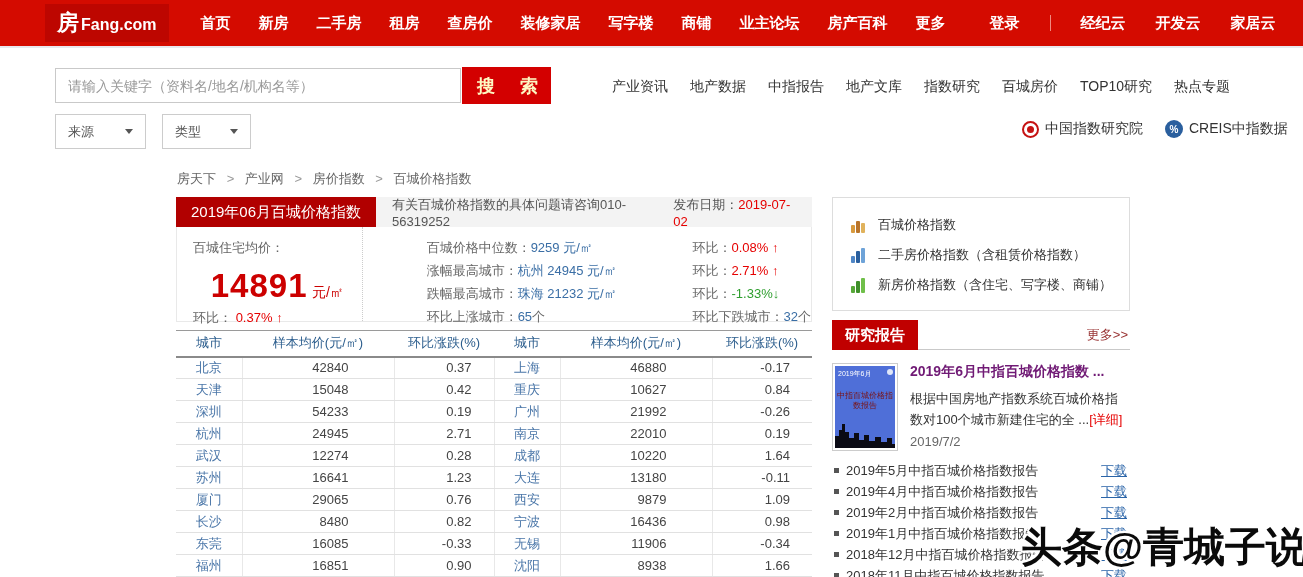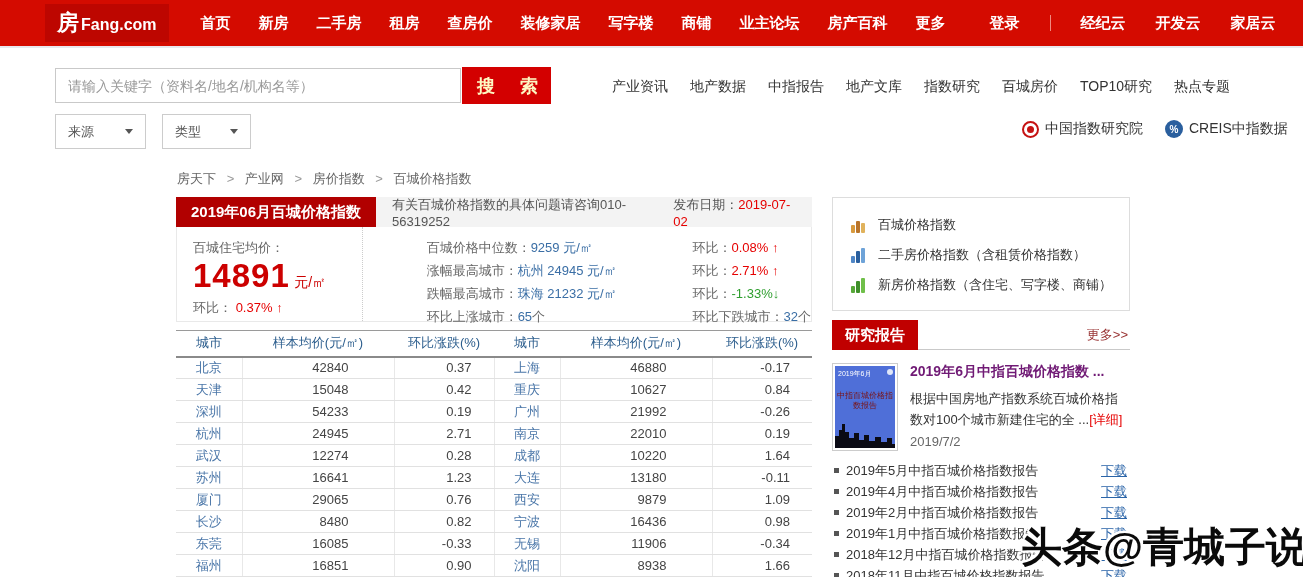--- a/index.html
+++ b/index.html
@@ -37,29 +37,29 @@
   .icon-creis { width:18px; height:18px; border-radius:50%; background:#2a5f9e; color:#fff; font-size:10px; font-style:normal; display:flex; align-items:center; justify-content:center; font-weight:bold; }
 
   
   .breadcrumb { position:absolute; top:170px; left:177px; font-size:13px; color:#666; }
   .breadcrumb a { color:#666; text-decoration:none; }
   .breadcrumb .sep { margin:0 7px; color:#999; }
 
   
   .main-col { position:absolute; left:176px; top:197px; width:636px; }
   .index-header { height:30px; background:#f3f3f3; display:flex; align-items:center; }
-  .index-badge { background:#b10000; color:#fff; font-size:15px; font-weight:bold; height:30px; line-height:30px; padding:0 15px; white-space:nowrap; }
+  .index-badge { background:#b10000; color:#fff; font-size:15px; font-weight:normal; height:30px; line-height:30px; padding:0 15px; white-space:nowrap; }
   .index-note { margin-left:16px; font-size:13px; color:#555; }
   .index-date { margin-left:auto; margin-right:12px; font-size:13px; color:#555; }
   .index-date em { font-style:normal; color:#e60000; }
 
   .stats { display:flex; border:1px solid #e9e9e9; border-top:none; height:95px;gap:44px; }
   .stat-left { width:206px; padding:12px 0 0 16px; border-right:1px dotted #ccc; }
   .stat-label { font-size:13px; color:#666; }
-  .stat-big-row { margin-top:2px; }
+  .stat-big-row { margin-top:12px;text-align:center; }
   .stat-big { color:#cc0000; font-size:33px; font-weight:bold; line-height:1.05; letter-spacing:1px; }
   .stat-big-unit { color:#cc0000; font-size:14px; }
   .stat-mom { font-size:13px; color:#666; margin-top:5px; }
   .up { color:#e60000; font-style:normal; }
   .down { color:#2f9e2f; font-style:normal; }
   .stat-mid { width:262px; padding:9px 0 0 20px; }
   .stat-right { flex:1; padding:9px 0 0 6px; }
   .stat-row { font-size:13px; color:#666; line-height:23px; white-space:nowrap; }
   .stat-row .val { color:#3a6ea5; }
   .stat-row .unit { color:#3a6ea5; }

